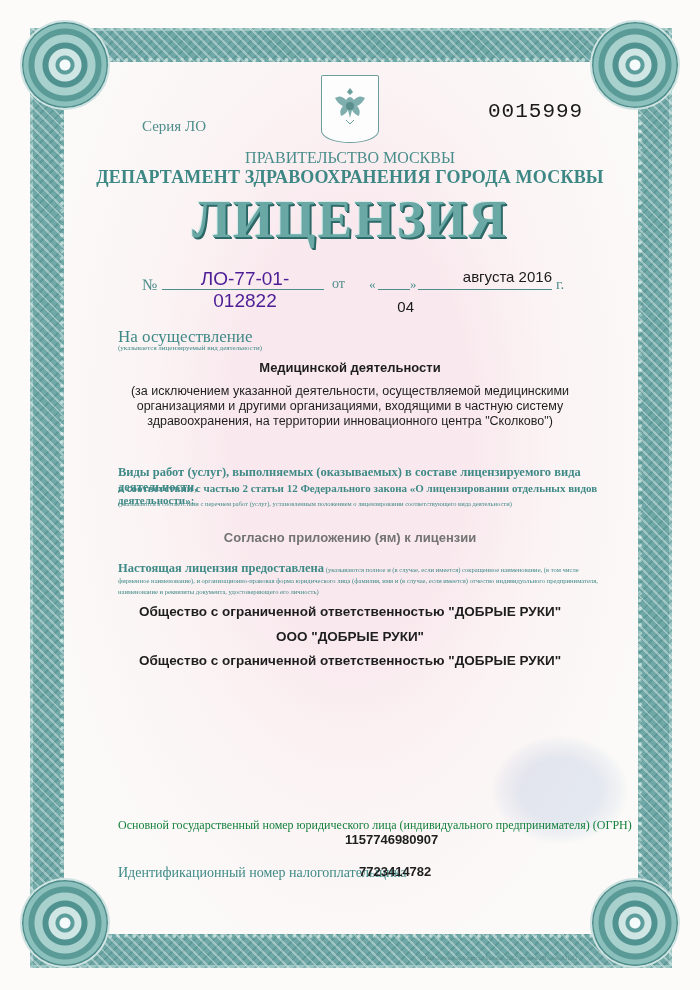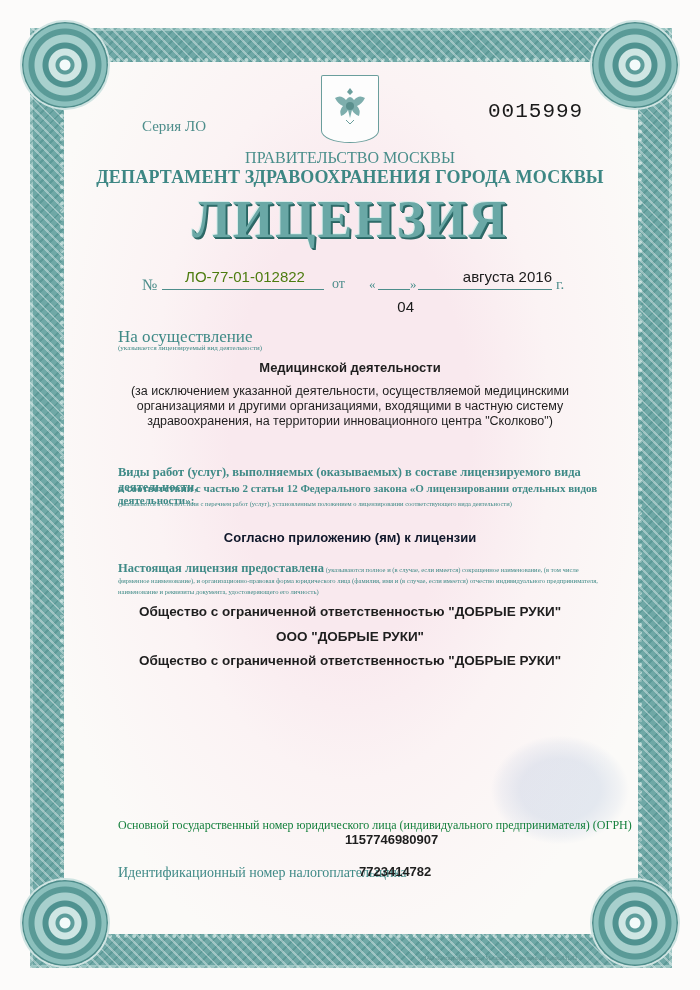--- a/index.html
+++ b/index.html
@@ -33,33 +33,33 @@
   .emblem svg{position:absolute;left:9px;top:8px;}
   .seria{left:142px;top:118px;font-size:15px;color:#4d8d8b;}
   .number{left:488px;top:100px;font-family:"Liberation Mono",monospace;font-size:21px;letter-spacing:1px;color:#1a1a1a;}
   .gov{left:0;width:700px;top:149px;text-align:center;font-size:16px;color:#4a8e8b;}
   .dept{left:0;width:700px;top:167px;text-align:center;font-size:18px;font-weight:bold;color:#3d8784;letter-spacing:.2px;}
   .title{left:0;width:700px;top:190px;text-align:center;font-size:52px;font-weight:bold;letter-spacing:2px;
     color:#6aa8a6;text-shadow:1px 1px 0 #2f6f6d,2px 2px 0 #2b6462,-1px -1px 0 #d9ecea;font-family:"Liberation Serif",serif;}
   .numsign{left:142px;top:276px;font-size:16px;color:#4d8d8b;}
   .line{position:absolute;border-bottom:1px solid #4d8d8b;}
   .sans{font-family:"Liberation Sans",sans-serif;}
-  .licno{left:170px;top:268px;width:150px;text-align:center;font-size:15px;color:#4d7c0f;}
+  .licno{left:170px;top:268px;width:150px;text-align:center;font-size:19px;color:#4c1d95;}
   .ot{left:332px;top:276px;font-size:14px;color:#4d8d8b;}
   .day{left:374px;top:266px;width:40px;text-align:right;font-size:15px;color:#1b1b1b;margin-top:32px;}
   .month{left:422px;top:268px;width:130px;text-align:right;font-size:15px;color:#1b1b1b;}
   .g{left:556px;top:276px;font-size:15px;color:#4d8d8b;}
   .na{left:118px;top:327px;font-size:17px;color:#3f8a87;}
   .na-hint{left:118px;top:344px;font-size:7px;color:#3f8a87;}
   .med{left:0;width:700px;top:360px;text-align:center;font-size:13px;font-weight:bold;color:#1e1e1e;}
   .except{left:108px;width:484px;top:384px;text-align:center;font-size:12.5px;line-height:15px;color:#1e1e1e;}
   .vidy{left:118px;top:465px;width:480px;font-size:12.5px;font-weight:bold;color:#3f8a87;line-height:15px;}
   .vidy2{left:118px;top:482px;width:480px;font-size:11px;font-weight:bold;color:#3f8a87;}
   .vidy-hint{left:118px;top:500px;font-size:6.5px;color:#3f8a87;}
-  .soglasno{left:0;width:700px;top:530px;text-align:center;font-size:13px;font-weight:bold;color:#0f172a;}
+  .soglasno{left:0;width:700px;top:530px;text-align:center;font-size:13px;font-weight:bold;color:#737373;}
   .nast{left:118px;top:563px;width:480px;font-size:6.6px;line-height:11px;color:#3f8a87;}
   .nast b{font-size:12.5px;}
   .org{left:0;width:700px;text-align:center;font-size:13.5px;font-weight:bold;color:#1e1e1e;}
   .ogrn-l{left:118px;top:818px;font-size:12px;color:#15803d;}
   .ogrn-v{left:345px;top:832px;font-size:13px;font-weight:bold;color:#1e1e1e;}
   .inn-l{left:118px;top:865px;font-size:14px;color:#3f8a87;}
   .inn-v{left:359px;top:864px;font-size:13px;font-weight:bold;color:#1e1e1e;}
   .stamp{left:490px;top:735px;width:140px;height:110px;border-radius:50%;
     background:radial-gradient(ellipse,rgba(120,150,200,.18) 0 40%,rgba(120,150,200,.08) 60%,transparent 70%);}
   .imprint{left:418px;top:955px;font-size:5.5px;color:#5d8f8d;}

